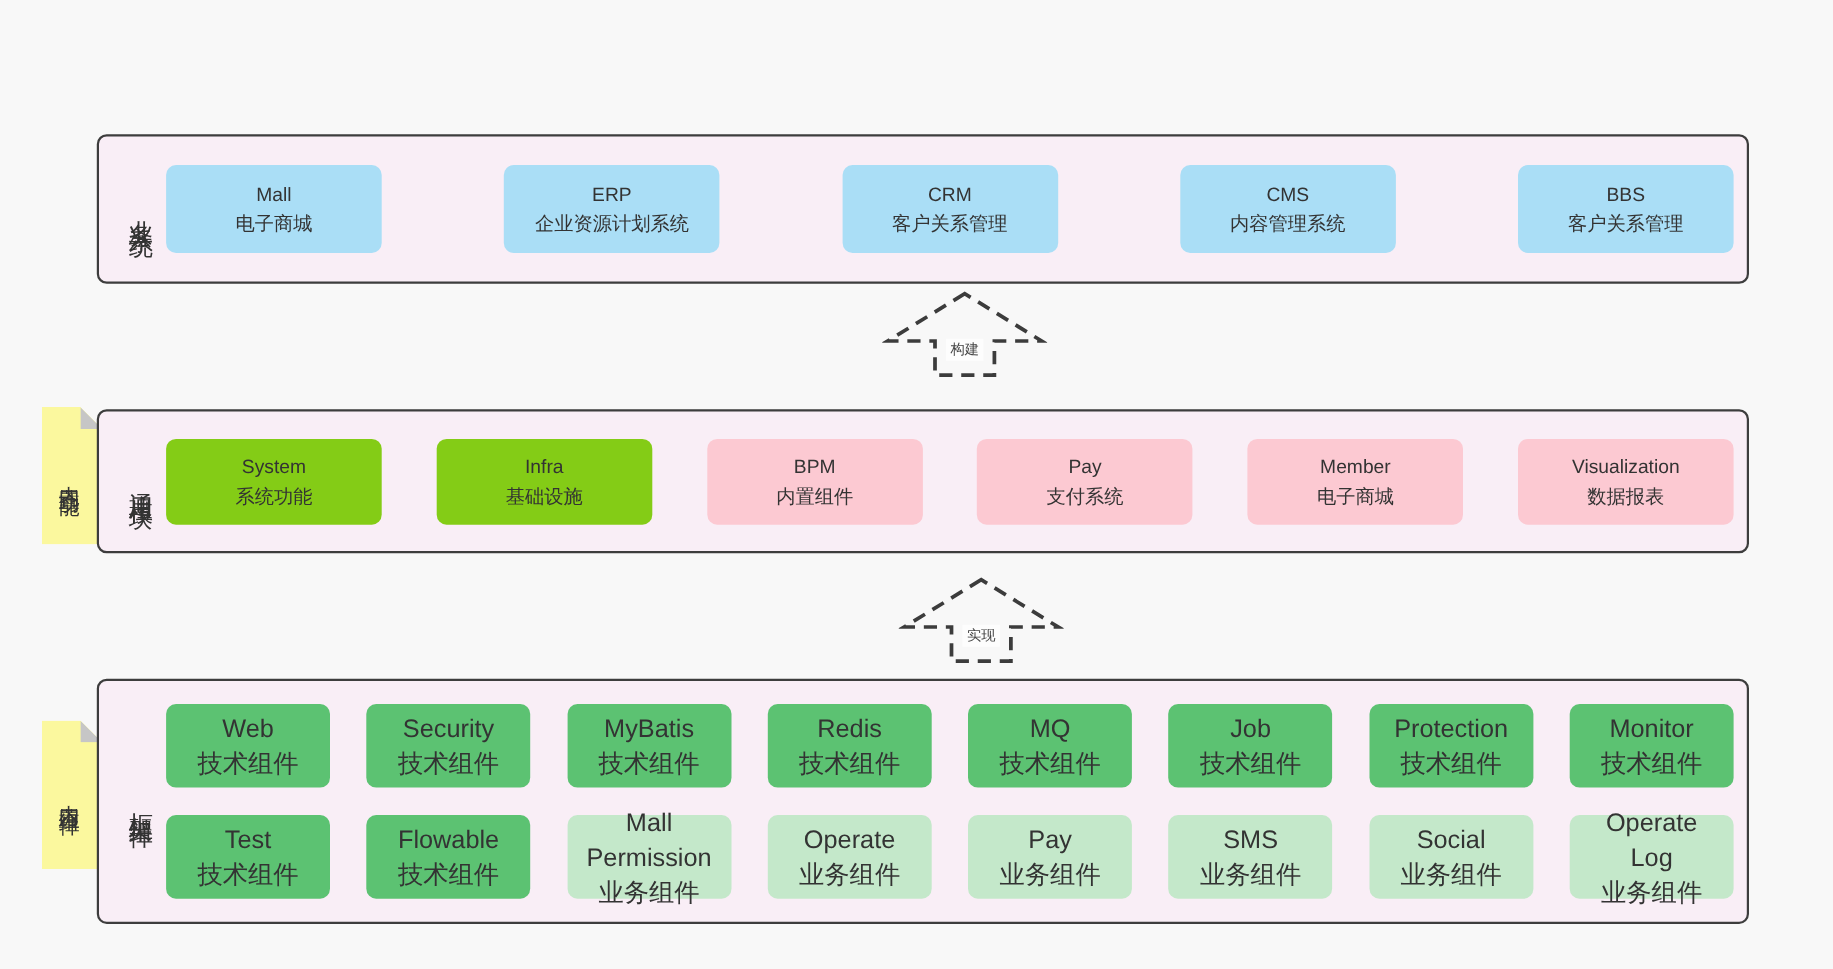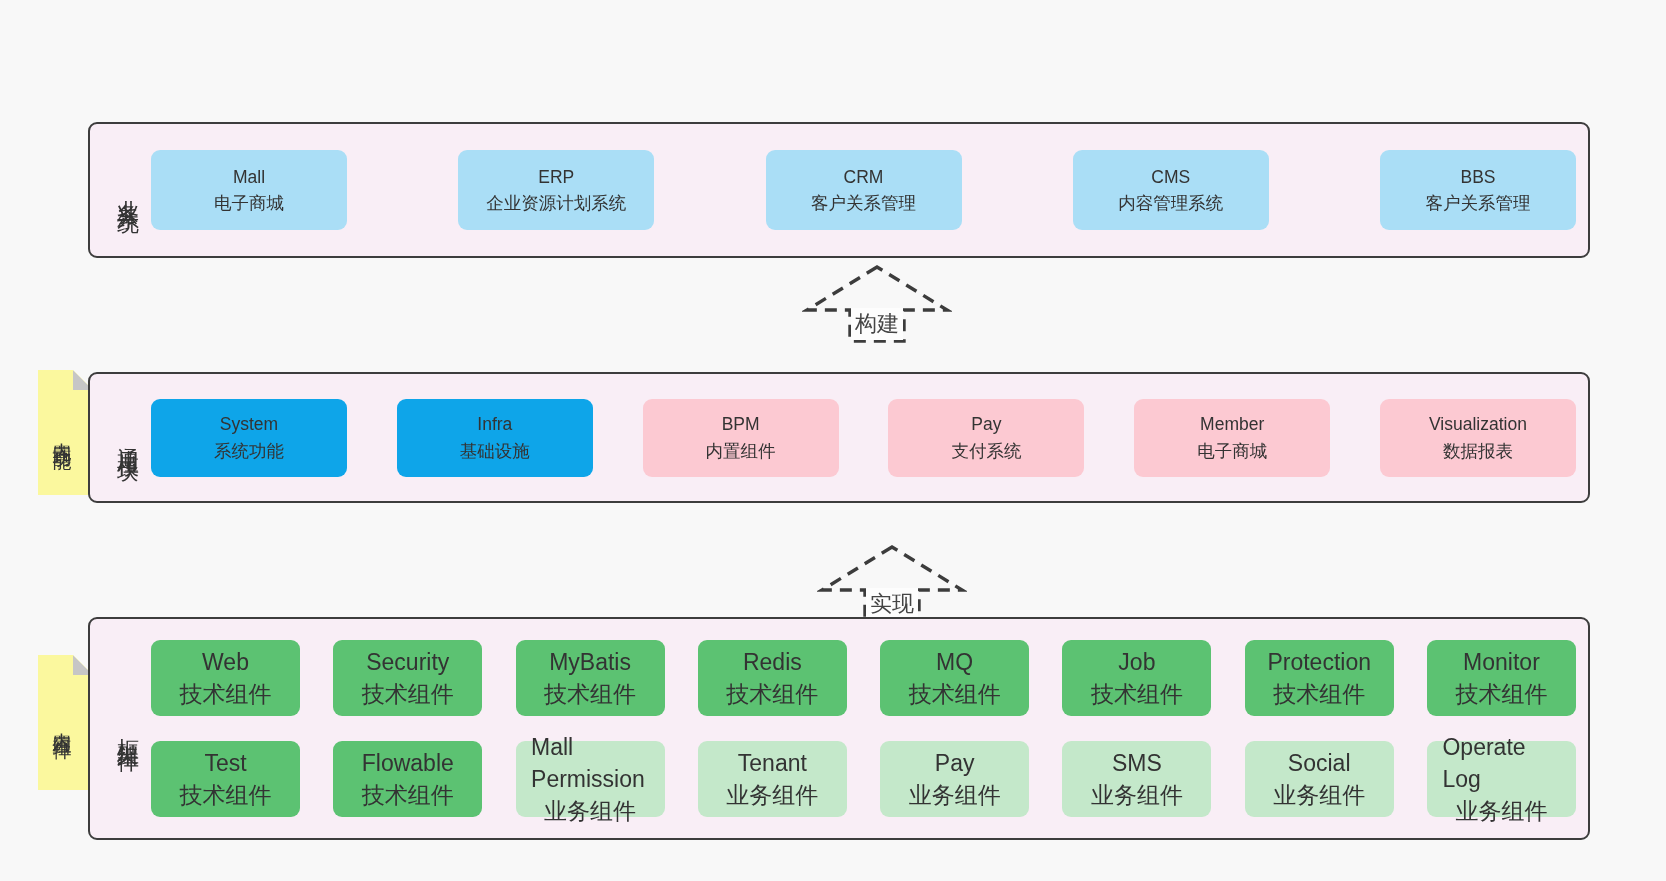--- a/index.html
+++ b/index.html
@@ -22,31 +22,31 @@
     flex:0 0 auto; margin-left:13px; width:36px; text-align:center;
     line-height:1; user-select:none;
   }
 
   .boxes { flex:1; display:flex; justify-content:space-between; align-items:center; padding:0 12px 0 12px; }
   .rows  { flex:1; display:flex; flex-direction:column; gap:25px; padding:0 12px 0 12px; }
   .row   { display:flex; justify-content:space-between; }
 
   .box {
     border-radius:9px; display:flex; flex-direction:column;
-    justify-content:center; align-items:center; text-align:left;
+    justify-content:center; align-items:center; text-align:center;
   }
   .box .en, .box .zh { line-height:1.5; font-size:17.5px; color:#333; }
   .box-wide  { width:196px; height:80px; }
   .layer-modules .box-wide { height:78px; }
   .box-small { width:149px; height:76px; }
   .box-small .en, .box-small .zh { font-size:23px; line-height:1.4; }
   .box-small .en { max-width:118px; }
 
   .blue        { background:#aadef6; }
-  .red         { background:#0ea5e9; }
+  .red         { background:#84cc16; }
   .pink        { background:#fcc9d2; }
   .green       { background:#5cc272; }
   .green-light { background:#c4e8ca; }
 
   
   .note {
     position:absolute; left:38px; width:55px; background:#fbf89e; z-index:1;
     clip-path:polygon(0 0, calc(100% - 20px) 0, 100% 20px, 100% 100%, 0 100%);
     display:flex; align-items:center; justify-content:center;
   }
@@ -58,25 +58,25 @@
   }
   .note .txt {
     writing-mode:vertical-rl; text-orientation:upright;
     font-size:19px; letter-spacing:3px; color:#333; line-height:1;
     margin-right:6px;
   }
 
   
   .arrow { position:absolute; width:150px; height:80px; z-index:1; }
   .arrow-build     { left:802px; top:264px; }
-  .arrow-implement { left:817px; top:544px; }
+  .arrow-implement { left:817px; top:524px; }
   .arrow svg { display:block; width:150px; height:80px; }
   .arrow .lbl {
     position:absolute; left:50%; top:44px; transform:translateX(-50%);
-    background:#fdfdfd; padding:1px 4px; font-size:22px; color:#454545; white-space:nowrap;
+    background:#fdfdfd; padding:1px 4px; font-size:13px; color:#454545; white-space:nowrap;
   }
 </style>
 </head>
 <body>
 
 <div class="canvas">
 
   <div class="note note-modules">
     <div class="fold"></div>
     <div class="txt">内置功能</div>
@@ -200,21 +200,21 @@
         </div>
         <div class="box box-small green">
           <div class="en">Flowable</div>
           <div class="zh">技术组件</div>
         </div>
         <div class="box box-small green-light">
           <div class="en">Mall Permission</div>
           <div class="zh">业务组件</div>
         </div>
         <div class="box box-small green-light">
-          <div class="en">Tenant</div>
+          <div class="en">Operate</div>
           <div class="zh">业务组件</div>
         </div>
         <div class="box box-small green-light">
           <div class="en">Pay</div>
           <div class="zh">业务组件</div>
         </div>
         <div class="box box-small green-light">
           <div class="en">SMS</div>
           <div class="zh">业务组件</div>
         </div>

